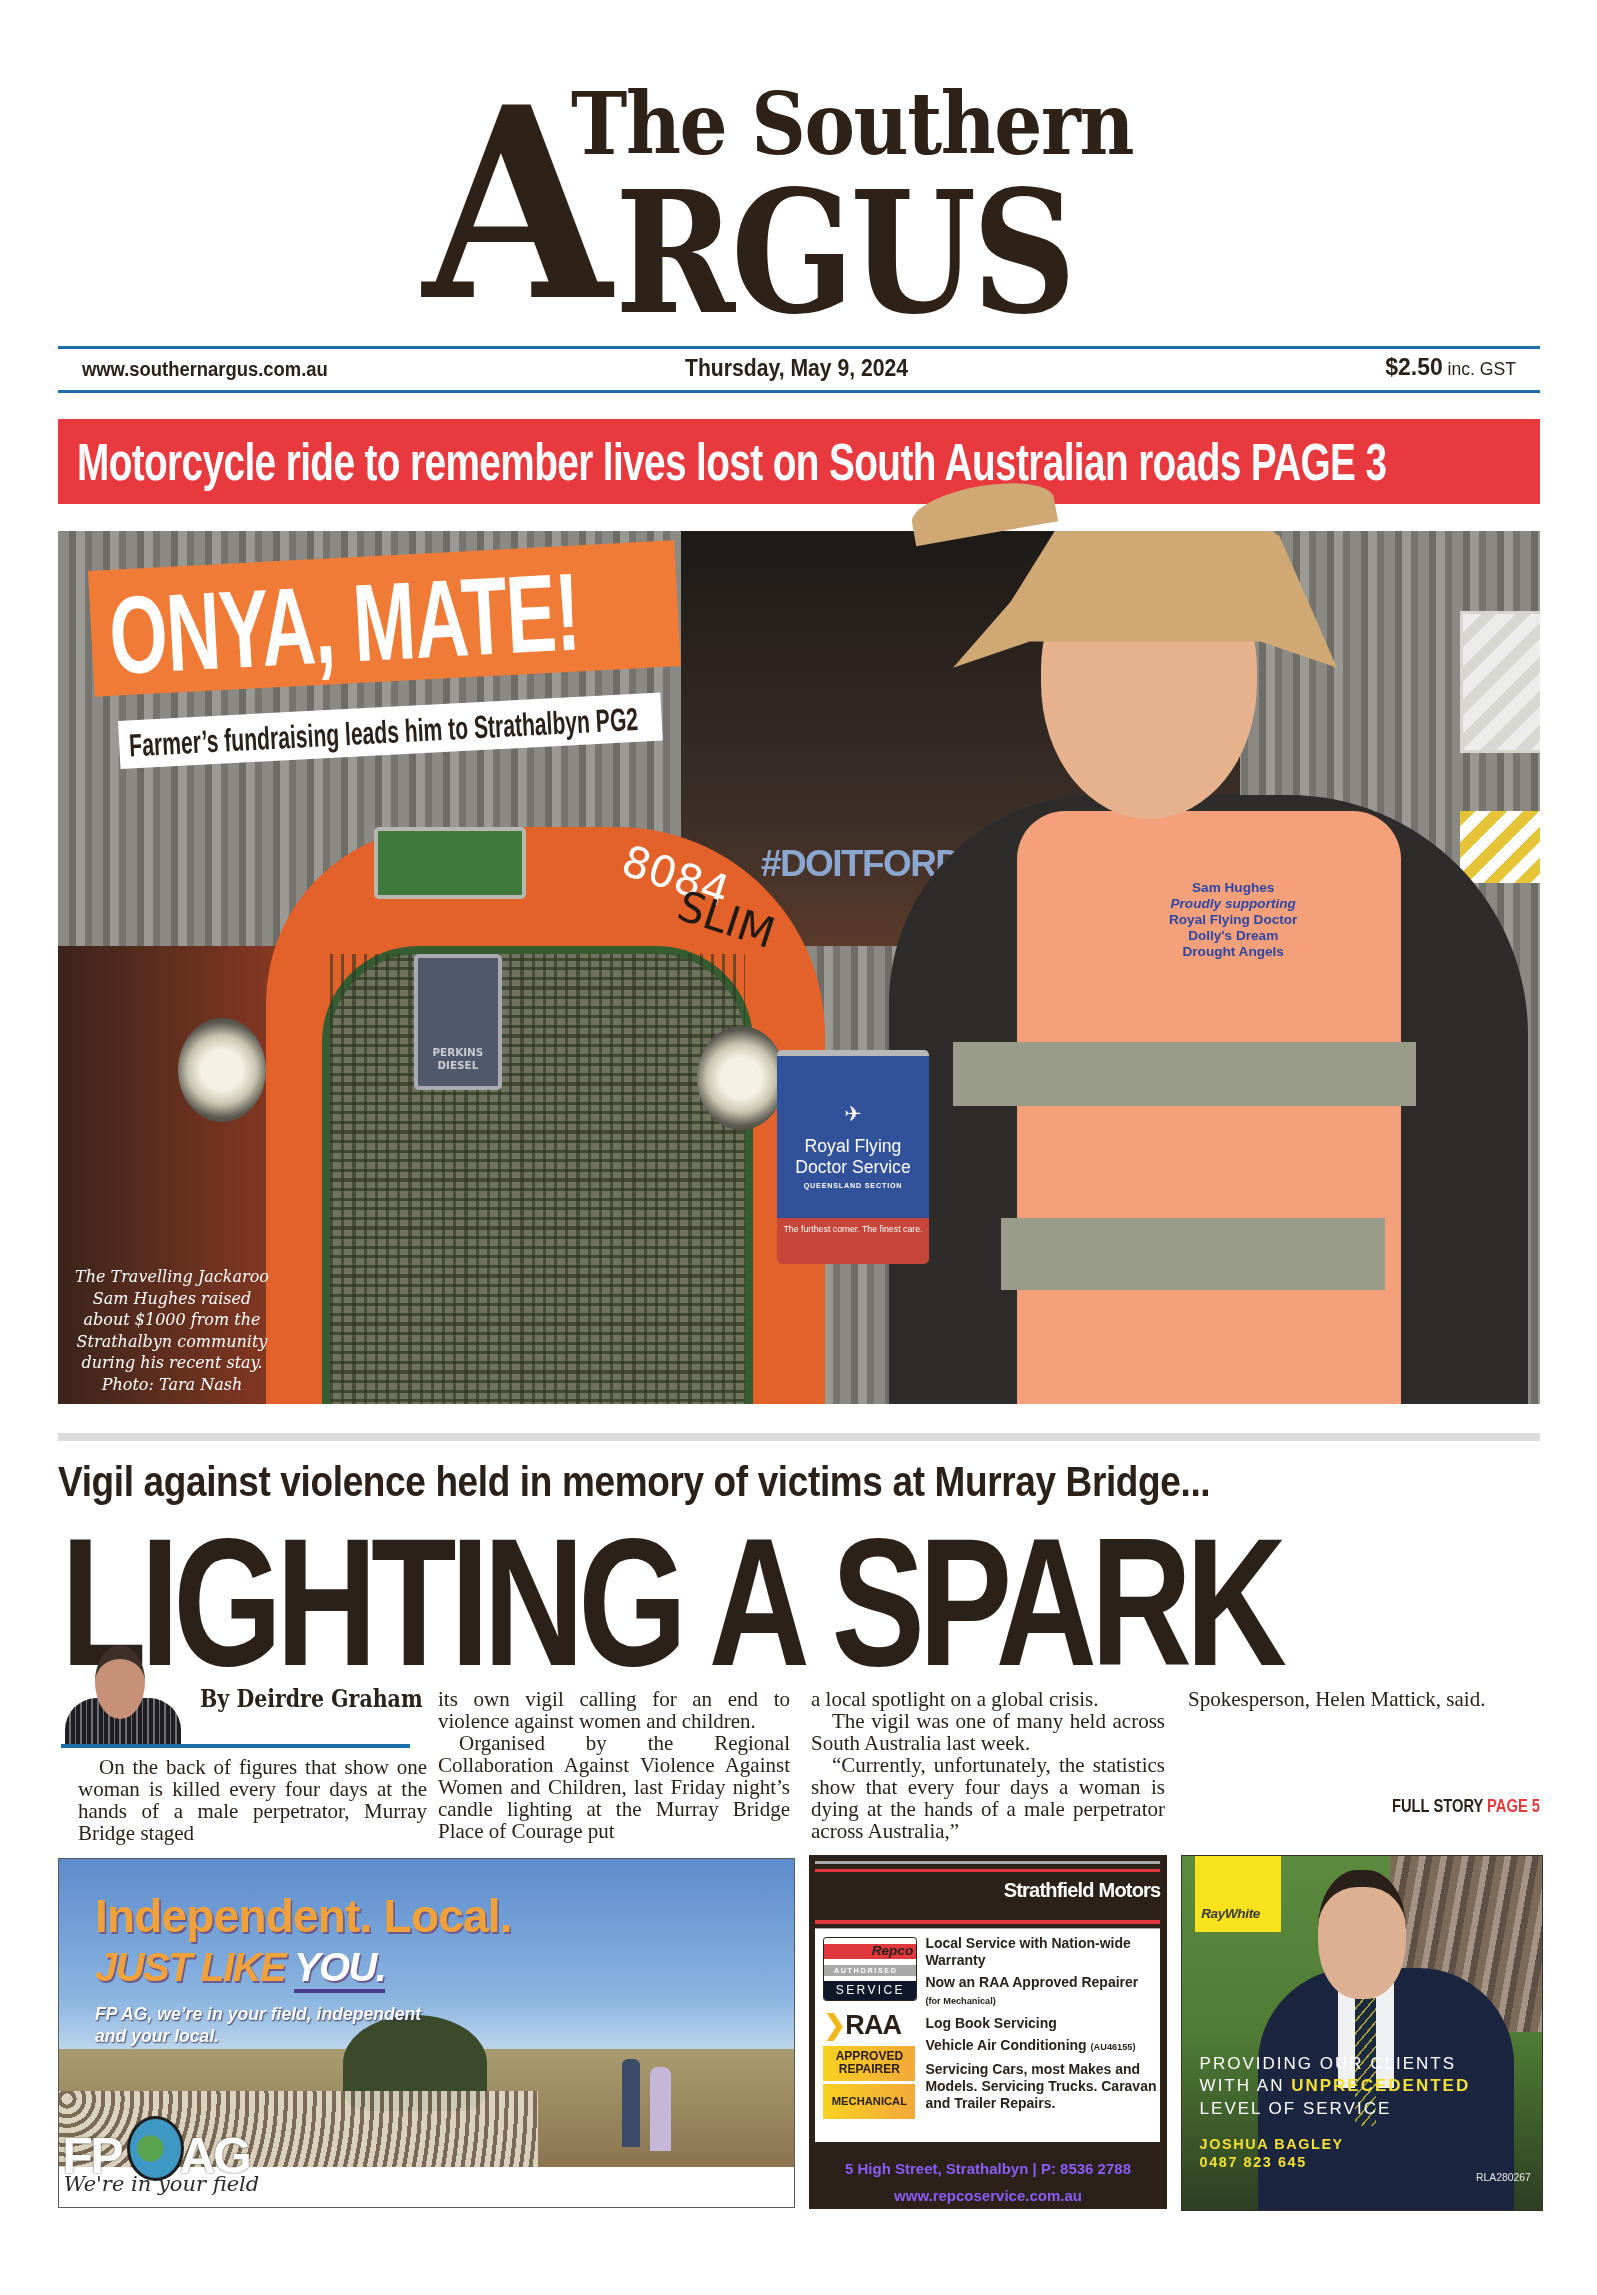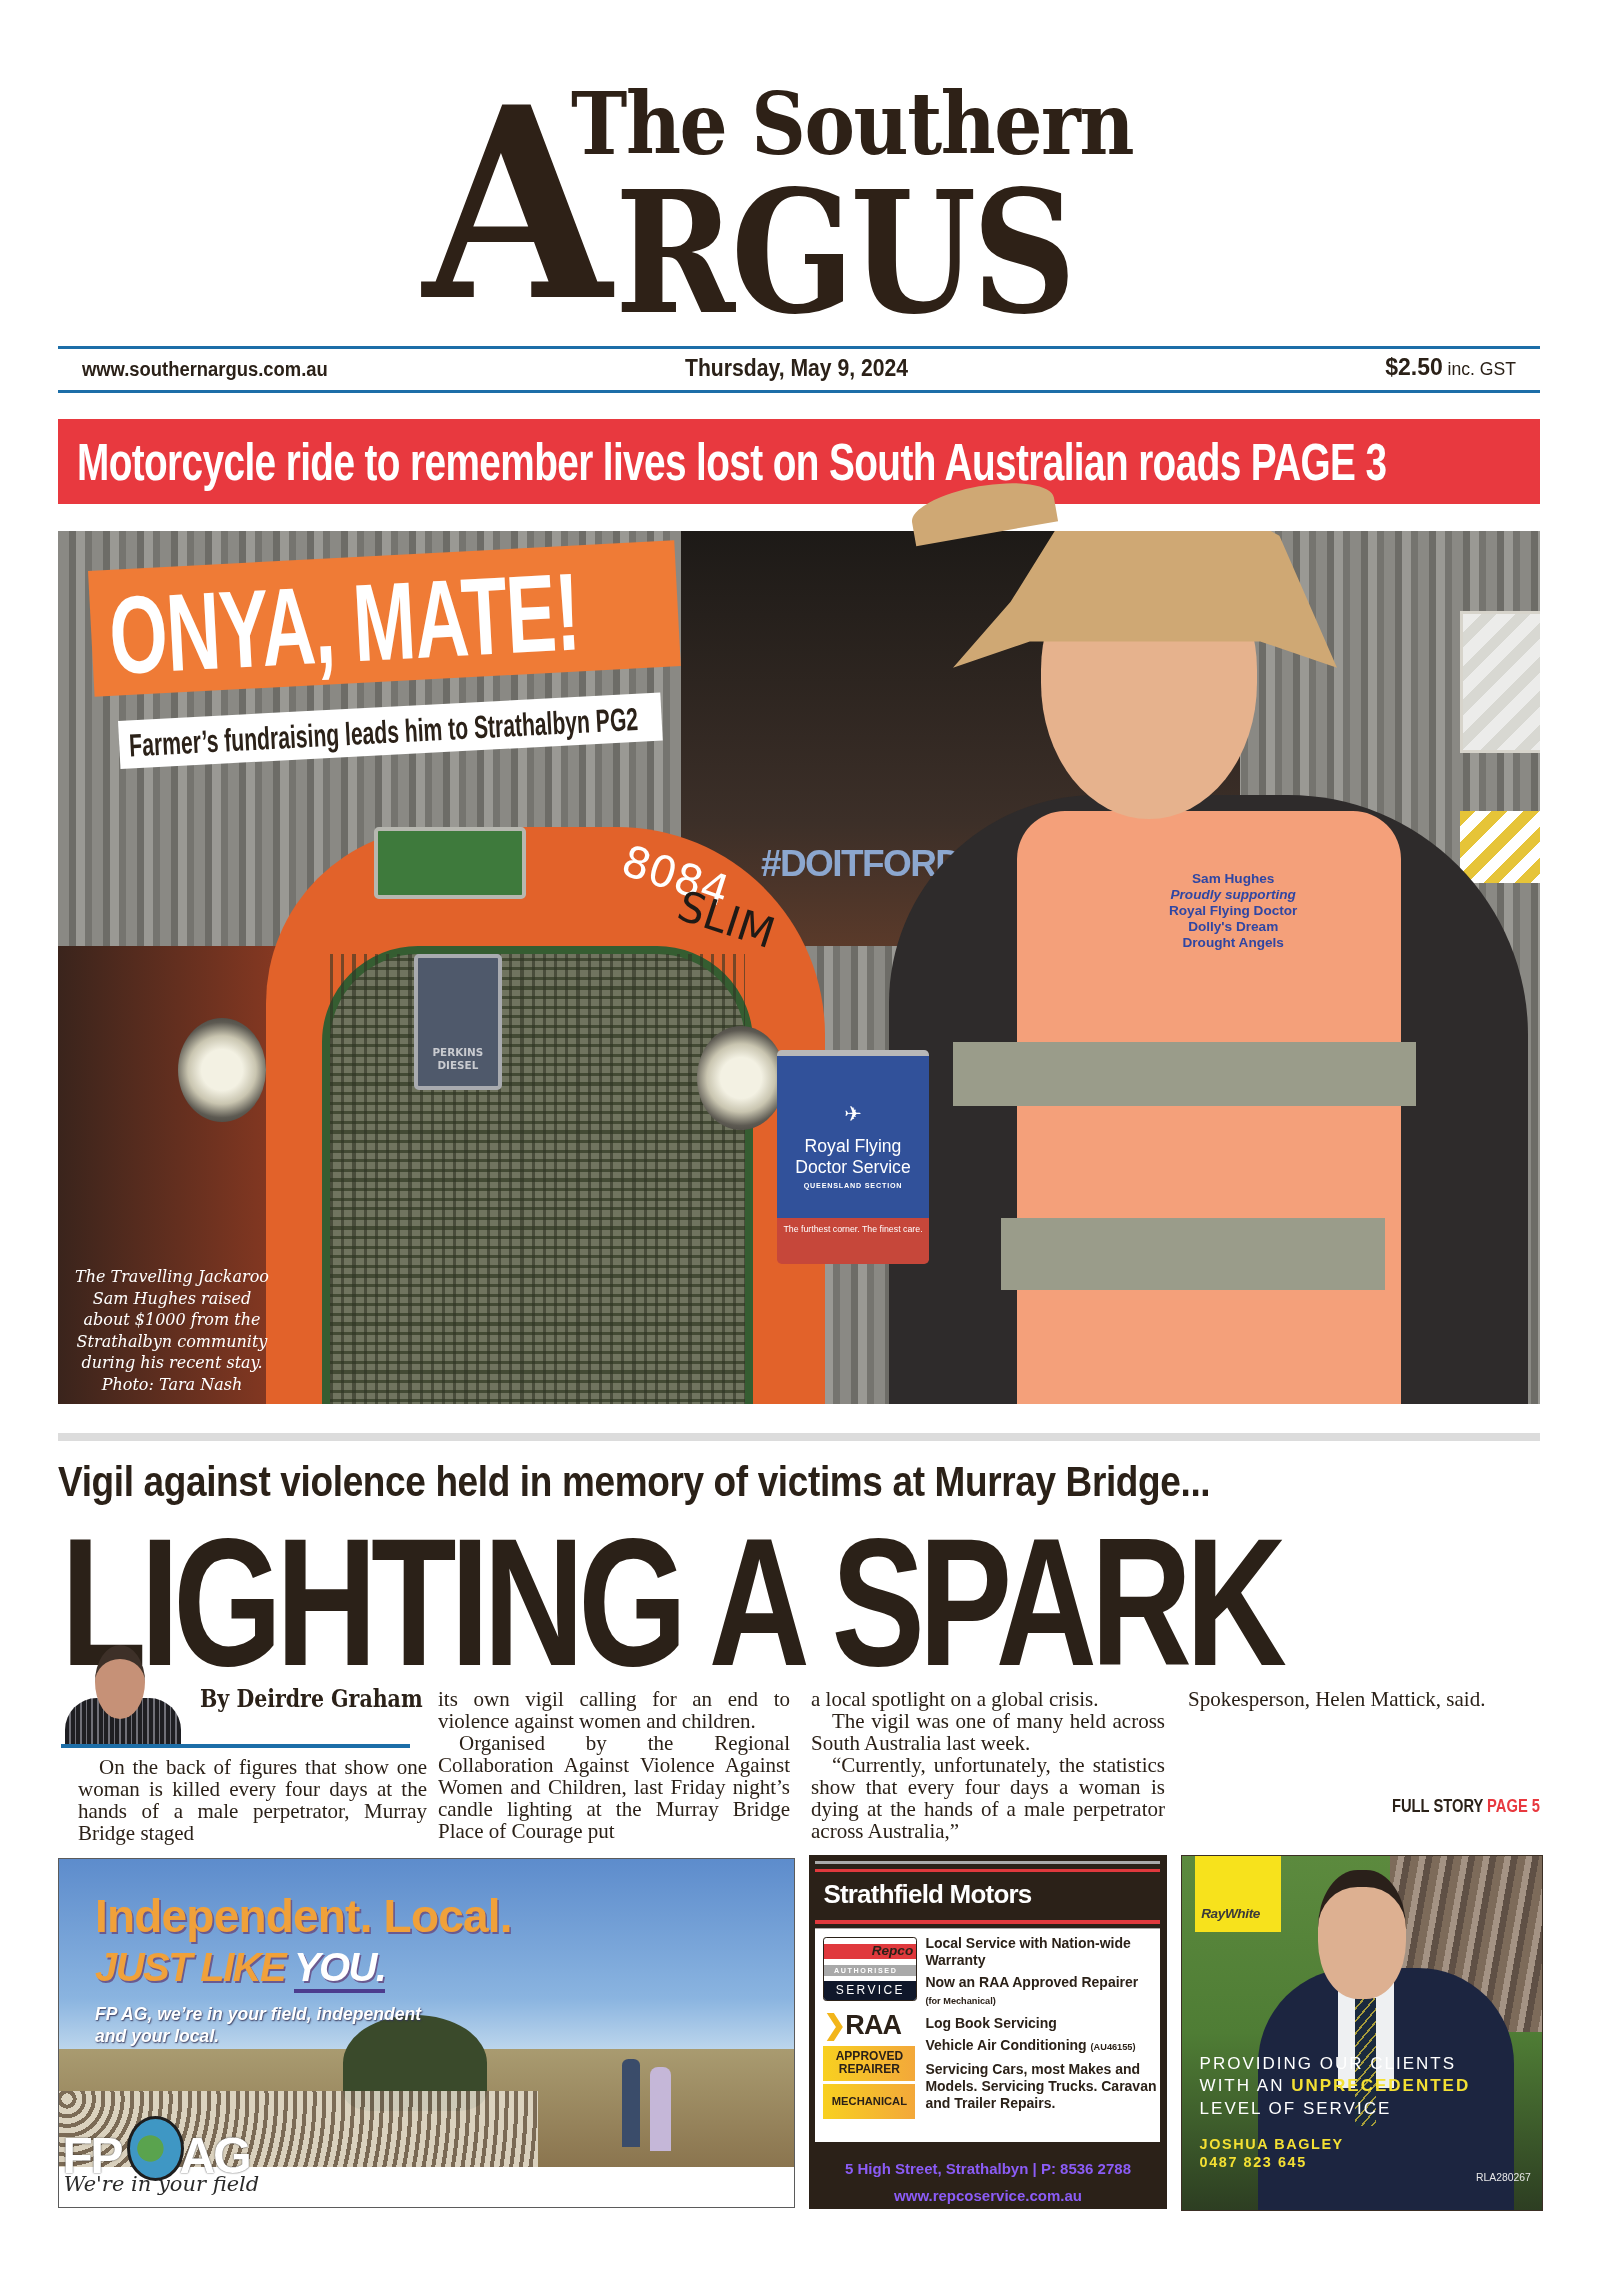--- a/index.html
+++ b/index.html
@@ -37,21 +37,21 @@
   .headlamp{position:absolute;width:88px;height:104px;border-radius:50%;background:radial-gradient(circle,#f3f1e3 0 30%,#c9c5b0 50%,#5d5a52 70%,#2c2a26 100%);}
   .tractor-text{position:absolute;font-family:"DejaVu Sans",sans-serif;font-weight:bold;}
   .person-jacket{position:absolute;left:831px;top:264px;width:639px;height:610px;background:#2e2b2b;border-radius:208px 240px 0 0;}
   .person-shirt{position:absolute;left:959px;top:280px;width:384px;height:594px;background:#f4a07a;border-radius:48px 48px 0 0;}
   .hivis{position:absolute;left:895px;top:511px;width:463px;height:64px;background:#9a9c8a;}
   .hivis2{position:absolute;left:943px;top:687px;width:384px;height:72px;background:#9a9c8a;}
   .face{position:absolute;left:983px;top:16px;width:216px;height:272px;background:#e6b28d;border-radius:45% 45% 50% 50%;}
   .hat{position:absolute;left:895px;top:-48px;width:384px;height:264px;background:#cfa874;border-radius:50% 50% 30% 30%;clip-path:polygon(0 70%,15% 45%,30% 10%,60% 0,85% 20%,100% 70%,80% 60%,20% 60%);}
   .can{position:absolute;left:719px;top:519px;width:152px;height:208px;background:linear-gradient(180deg,#31519a 0 78%,#c6473a 78%);border-radius:4.8px;border-top:6.4px solid #b8b8b8;}
   .can-text{position:absolute;left:0;width:100%;text-align:center;color:#fff;}
-  .embroid{position:absolute;left:1111px;top:340px;color:#2f46a3;font-size:13.6px;font-weight:bold;line-height:16px;text-align:center;}
+  .embroid{position:absolute;left:1111px;top:349px;color:#2f46a3;font-size:13.6px;font-weight:bold;line-height:16px;text-align:center;}
   .doit{position:absolute;left:703px;top:312px;color:#8ca7cf;font-size:37px;font-weight:bold;letter-spacing:-1.6px;}
   .sign{position:absolute;left:1402px;top:80px;width:80px;height:136px;background:repeating-linear-gradient(135deg,#ececea 0 12.8px,#d8d8d2 12.8px 24px);border:3.2px solid #d7d4cb;}
   .sign2{position:absolute;left:1402px;top:280px;width:80px;height:72px;background:repeating-linear-gradient(135deg,#e6c438 0 11.2px,#fff 11.2px 22.4px);}
 
   .onya{left:88px;top:571px;width:587px;height:126px;background:#ef7b36;transform:rotate(-3deg);transform-origin:left top;}
   .onya span{position:absolute;left:17.6px;top:6.4px;font-size:110px;line-height:120px;font-weight:bold;color:#fff;white-space:nowrap;letter-spacing:-1.6px;transform:scaleX(0.68);transform-origin:left top;}
   .subtag{left:118px;top:721px;width:543px;height:48px;background:#fff;transform:rotate(-3deg);transform-origin:left top;}
   .subtag span{position:absolute;left:9.6px;top:7.2px;font-size:32px;font-weight:bold;color:#2b2118;white-space:nowrap;transform:scaleX(0.66);transform-origin:left top;}
 
   .caption{left:68px;top:1266px;width:208px;text-align:center;font-family:"DejaVu Serif",serif;font-style:italic;font-size:16px;line-height:21.6px;color:#fff;}
@@ -84,21 +84,21 @@
   .fp-logo{position:absolute;left:3.2px;top:268px;font-size:50px;font-weight:bold;color:#fff;letter-spacing:-2.4px;text-shadow:0 0 1.6px #222;}
   .fp-globe{position:absolute;left:68px;top:257px;width:51px;height:59px;border-radius:50%;background:radial-gradient(circle at 40% 50%,#5aa34e 0 30%,#3f97c4 32%);border:3.2px solid #1e1e1e;}
   .fp-tag{position:absolute;left:4.8px;top:313px;font-family:"DejaVu Serif",serif;font-style:italic;font-size:21px;color:#2a2a2a;}
   .fp-contacts{position:absolute;left:212px;top:313px;font-size:14px;line-height:17.6px;color:#2b2b2b;white-space:nowrap;}
   .fp-contacts b{font-style:italic;font-size:15px;}
 
   .ad-sm{left:809px;top:1855px;width:358px;height:354px;background:#2b2118;}
   .sm-title-bar{position:absolute;left:6.4px;top:6.4px;width:345px;height:64px;border-top:3.2px solid #aaa;border-bottom:3.2px solid #aaa;}
   .sm-title-bar::before,.sm-title-bar::after{content:"";position:absolute;left:0;width:100%;height:3.2px;background:#e0393d;}
   .sm-title-bar::before{top:4.8px;}.sm-title-bar::after{bottom:4.8px;}
-  .sm-title{position:absolute;left:8px;width:100%;top:14.4px;text-align:left;color:#fff;font-size:26px;font-weight:bold;letter-spacing:-0.8px;}
+  .sm-title{position:absolute;left:0;width:100%;top:14.4px;text-align:right;color:#fff;font-size:20px;font-weight:bold;letter-spacing:-0.8px;}
   .sm-panel{position:absolute;left:6.4px;top:74px;width:345px;height:213px;background:#fff;}
   .repco{position:absolute;left:8px;top:8px;width:92px;height:62px;background:#fff;border:1.6px solid #2b2118;border-radius:3.2px;overflow:hidden;}
   .repco .r1{position:absolute;left:0;top:6.4px;width:100%;height:14.4px;background:#e0393d;color:#2b2118;font-style:italic;font-weight:bold;font-size:13.6px;text-align:right;padding-right:3.2px;box-sizing:border-box;line-height:14.4px;}
   .repco .r2{position:absolute;left:0;top:27px;width:100%;height:11.2px;background:#a9a9a9;color:#fff;font-size:7.2px;font-weight:bold;letter-spacing:1.6px;line-height:11.2px;padding-left:9.6px;box-sizing:border-box;}
   .repco .r3{position:absolute;left:0;bottom:0;width:100%;height:19px;background:#0f172a;color:#fff;font-size:12px;font-weight:normal;letter-spacing:2.4px;line-height:19px;text-align:center;}
   .raa{position:absolute;left:8px;top:80px;font-size:27px;font-weight:bold;color:#2b2118;letter-spacing:-0.8px;}
   .raa .chev{color:#f2b51a;}
   .approved{position:absolute;left:8px;top:117px;width:92px;height:35px;background:linear-gradient(90deg,#f8d020,#f3a83a);text-align:center;font-size:12px;line-height:12.8px;font-weight:bold;color:#2b2118;padding-top:4px;box-sizing:border-box;}
   .mech{position:absolute;left:8px;top:155px;width:92px;height:35px;background:linear-gradient(90deg,#f8d020,#f3a83a);text-align:center;font-size:11.2px;line-height:35px;font-weight:bold;color:#2b2118;}
   .sm-list{position:absolute;left:110px;top:6.4px;width:232px;font-size:14px;line-height:17px;font-weight:bold;color:#2b2118;}

